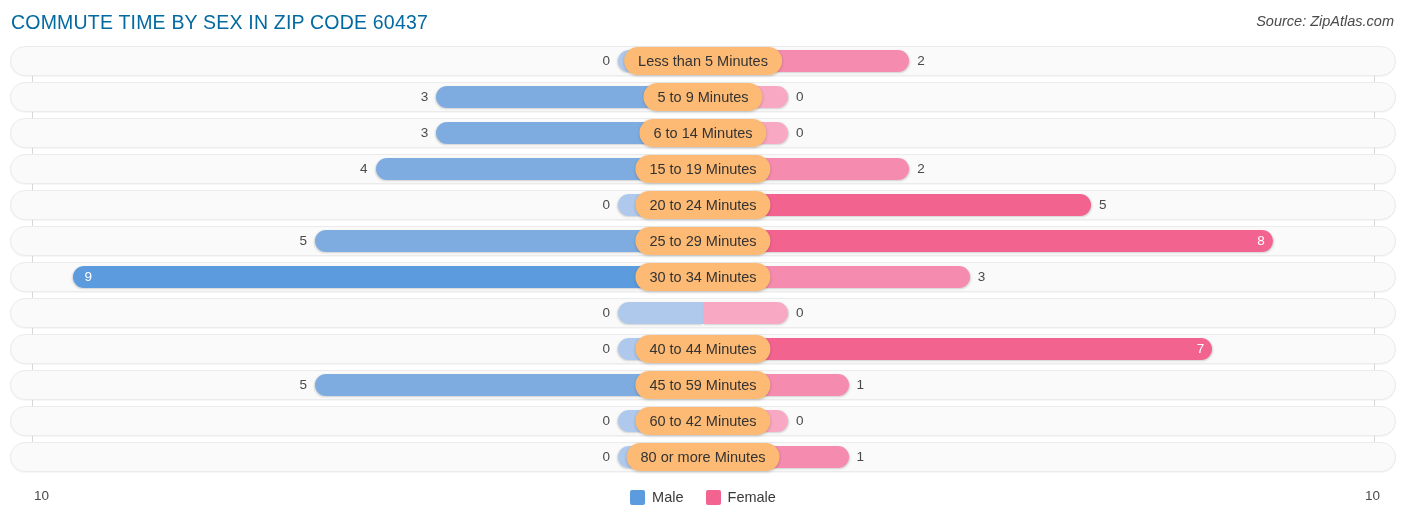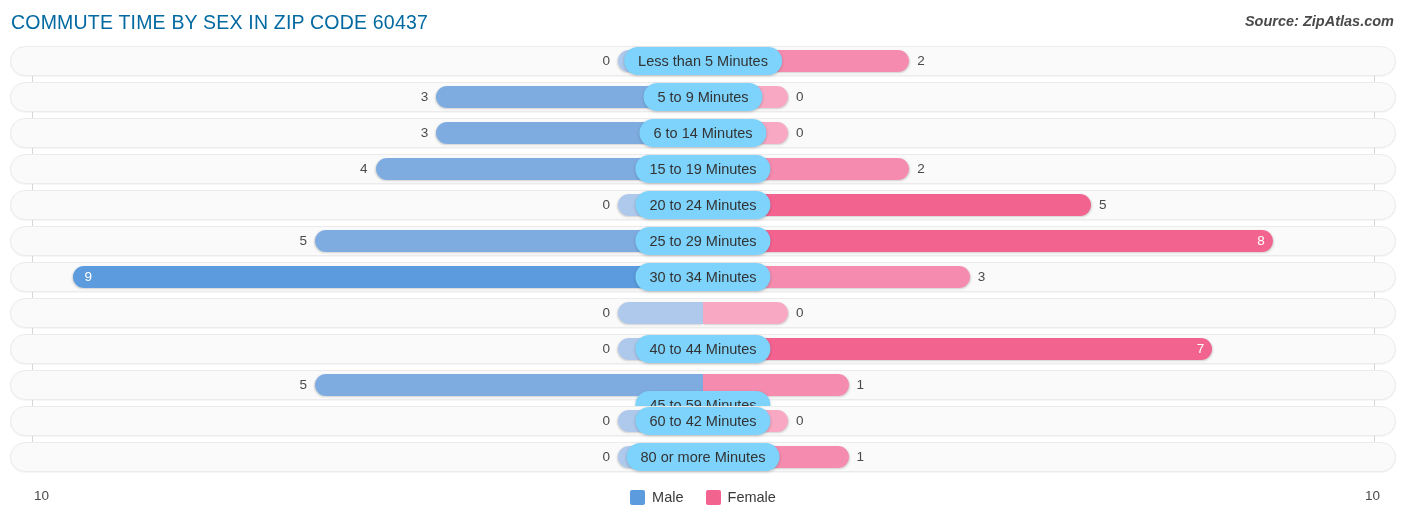--- a/index.html
+++ b/index.html
@@ -31,21 +31,20 @@
     white-space: nowrap;
   }
   .source {
     position: absolute;
     right: 12px;
     top: 13px;
     font-size: 14.5px;
     font-style: italic;
     color: #4a4a4a;
     white-space: nowrap;
-    font-weight: bold;
   }
 
   
   .plot {
     position: absolute;
     left: 0;
     top: 46px;
     width: 1406px;
     height: 440px;
   }
@@ -114,21 +113,21 @@
     color: #ffffff;
   }
   .val.male-val  { text-align: right; }
   .val.female-val{ text-align: left; }
 
   .cat-pill {
     position: absolute;
     top: 1px;
     height: 28px;
     line-height: 28px;
-    background: #7dd3fc;
+    background: #fdba74;
     border-radius: 14px;
     font-size: 14.5px;
     color: #333333;
     white-space: nowrap;
     padding: 0 14px;
     box-shadow: 0 1px 3px rgba(0,0,0,0.22);
     transform: translateX(-50%);
     box-sizing: border-box;
   }
 
@@ -257,21 +256,21 @@
         <div class="val male-val" style="left: 558px; width: 52px;">0</div>
         <div class="val female-val inside" style="left: 1188.2px; width: 16px; text-align: right;">7</div>
         <div class="cat-pill" style="left: 703px;">40 to 44 Minutes</div>
       </div>
       <div class="row">
         <div class="track"></div>
         <div class="bar male" style="left: 315px; width: 388px; background: rgb(127, 172, 224);"></div>
         <div class="bar female" style="left: 703px; width: 145.6px; background: rgb(245, 139, 174);"></div>
         <div class="val male-val" style="left: 255px; width: 52px;">5</div>
         <div class="val female-val" style="left: 856.6px; width: 52px;">1</div>
-        <div class="cat-pill" style="left: 703px; margin-top: 20px;">45 to 59 Minutes</div>
+        <div class="cat-pill" style="left: 703px;">45 to 59 Minutes</div>
       </div>
       <div class="row">
         <div class="track"></div>
         <div class="bar male" style="left: 618px; width: 85px; background: rgb(175, 201, 236);"></div>
         <div class="bar female" style="left: 703px; width: 85px; background: rgb(248, 168, 194);"></div>
         <div class="val male-val" style="left: 558px; width: 52px;">0</div>
         <div class="val female-val" style="left: 796px; width: 52px;">0</div>
         <div class="cat-pill" style="left: 703px;">60 to 42 Minutes</div>
       </div>
       <div class="row">

